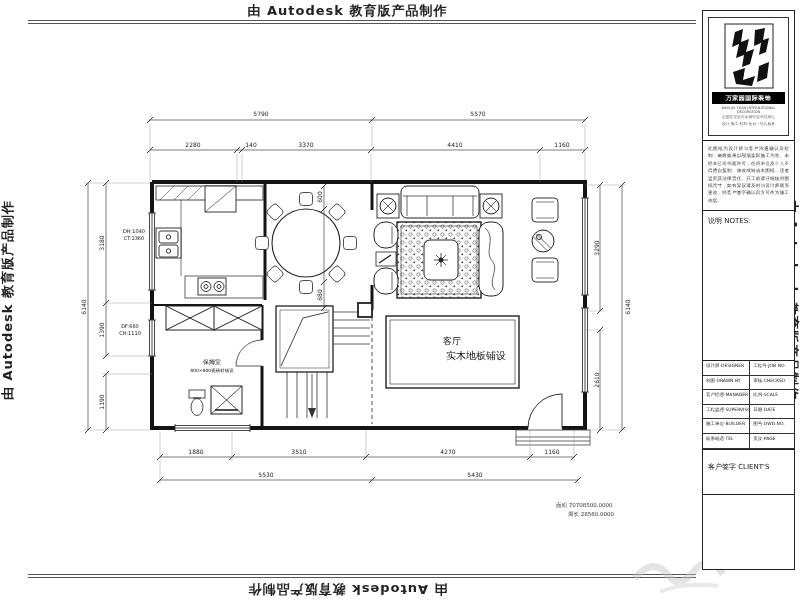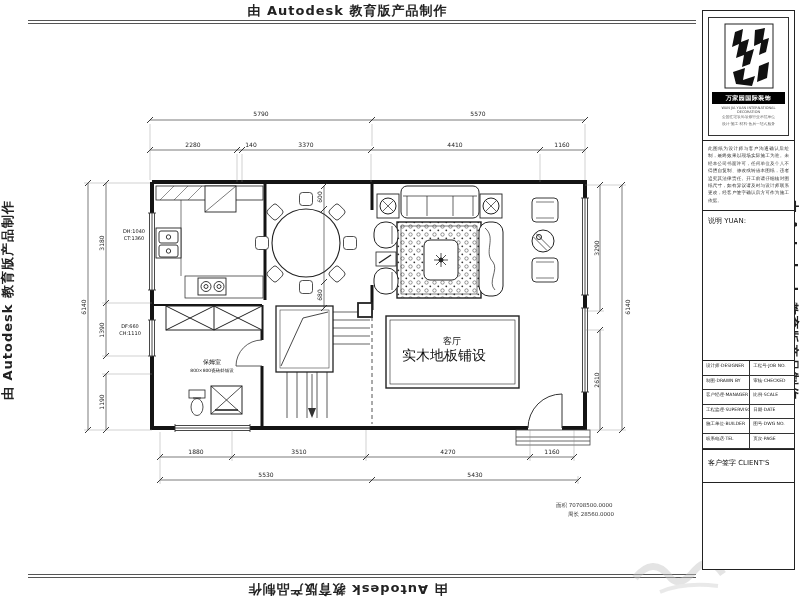--- a/index.html
+++ b/index.html
@@ -32,21 +32,21 @@
   .notes-cell{height:150px;padding:5px;}
   .notes-lbl{font-size:7px;color:#111;}
   .field-cell{height:44px;padding:3px 4px;}
   .field-cell.f2{height:43px;}
   .field-lbl{font-size:6px;color:#111;}
   .field-val{position:absolute;left:0;right:0;top:22px;text-align:center;font-size:8.5px;color:#111;}
   .tb-table{height:88px;display:grid;grid-template-columns:52% 48%;grid-auto-rows:14.6px;border-bottom:1px solid #222;}
   .tb-table>div{border-bottom:1px solid #333;border-right:1px solid #333;padding:2px 2px 0 3px;
                 font-size:4.5px;color:#222;overflow:hidden;white-space:nowrap;box-sizing:border-box;}
   .tb-table>div:nth-child(2n){border-right:none;}
-  .client-cell{height:33px;border-bottom:none;padding:8px 5px;font-size:7px;}
+  .client-cell{height:33px;border-bottom:none;padding:0 5px;font-size:7px;margin-top:12px;}
   svg{position:absolute;left:0;top:0;z-index:1;}
   .wm{z-index:1;}
 </style>
 </head>
 <body>
 
 <div class="banner banner-top">由 Autodesk 教育版产品制作</div>
 <div class="stamp-line" style="top:20px"></div>
 <div class="stamp-line" style="top:23px"></div>
 <div class="stamp-line" style="top:574px"></div>
@@ -285,21 +285,21 @@
 <span class="dim v" style="left:319px;top:197px">600</span>
 <span class="dim v" style="left:319px;top:245px">1900</span>
 <span class="dim v" style="left:319px;top:295px">680</span>
 
 <span class="roomlbl" style="left:221px;top:199px;font-size:5px">冰箱</span>
 <span class="roomlbl" style="left:306px;top:238px;font-size:6px">餐厅</span>
 <span class="roomlbl" style="left:306px;top:246px;font-size:4.5px">800×800瓷砖斜铺设</span>
 <span class="roomlbl" style="left:212px;top:362px;font-size:6px">保姆室</span>
 <span class="roomlbl" style="left:212px;top:370px;font-size:4.5px">800×800瓷砖斜铺设</span>
 <span class="roomlbl" style="left:452px;top:341px;font-size:9px">客厅</span>
-<span class="roomlbl" style="left:444px;top:356px;font-size:14px">实木地板铺设</span>
+<span class="roomlbl" style="left:476px;top:356px;font-size:10px">实木地板铺设</span>
 <span class="roomlbl" style="left:134px;top:231px;font-size:5px">DH:1040</span>
 <span class="roomlbl" style="left:134px;top:238px;font-size:5px">CT:1360</span>
 <span class="roomlbl" style="left:130px;top:326px;font-size:5px">DF:660</span>
 <span class="roomlbl" style="left:130px;top:333px;font-size:5px">CH:1110</span>
 <span class="note" style="left:556px;top:502px">面积  70708500.0000</span>
 <span class="note" style="left:568px;top:511px">周长  28560.0000</span>
 
 <div class="tb">
   <div class="cell logo-cell">
     <div class="logo-box">
@@ -313,21 +313,21 @@
       <div class="co-band">万家园国际装饰</div>
       <div class="co-sub">WAN JIA YUAN INTERNATIONAL DECORATION</div>
       <div class="fineprint" style="top:96px">全国住宅装饰装修行业示范单位</div>
       <div class="fineprint" style="top:103px">设计·施工·材料·售后一站式服务</div>
     </div>
   </div>
   <div class="cell disc-cell">
     <span>此图纸为设计师与客户沟通确认后绘制，最终效果以现场实际施工为准。未经本公司书面许可，任何单位及个人不得擅自复制、修改或转借本图纸，违者追究其法律责任。开工前请仔细核对图纸尺寸，如有异议请及时与设计师联系更改，经客户签字确认后方可作为施工依据。</span>
   </div>
   <div class="cell notes-cell">
-    <span class="notes-lbl">说明    YUAN:</span>
+    <span class="notes-lbl">说明    NOTES:</span>
   </div>
   <div class="tb-table">
     <div>设计师·DESIGNER</div>
     <div>工程号·JOB NO.</div>
     <div>制图·DRAWN BY</div>
     <div>审核·CHECKED</div>
     <div>客户经理·MANAGER</div>
     <div>比例·SCALE</div>
     <div>工程监理·SUPERVISOR</div>
     <div>日期·DATE</div>

